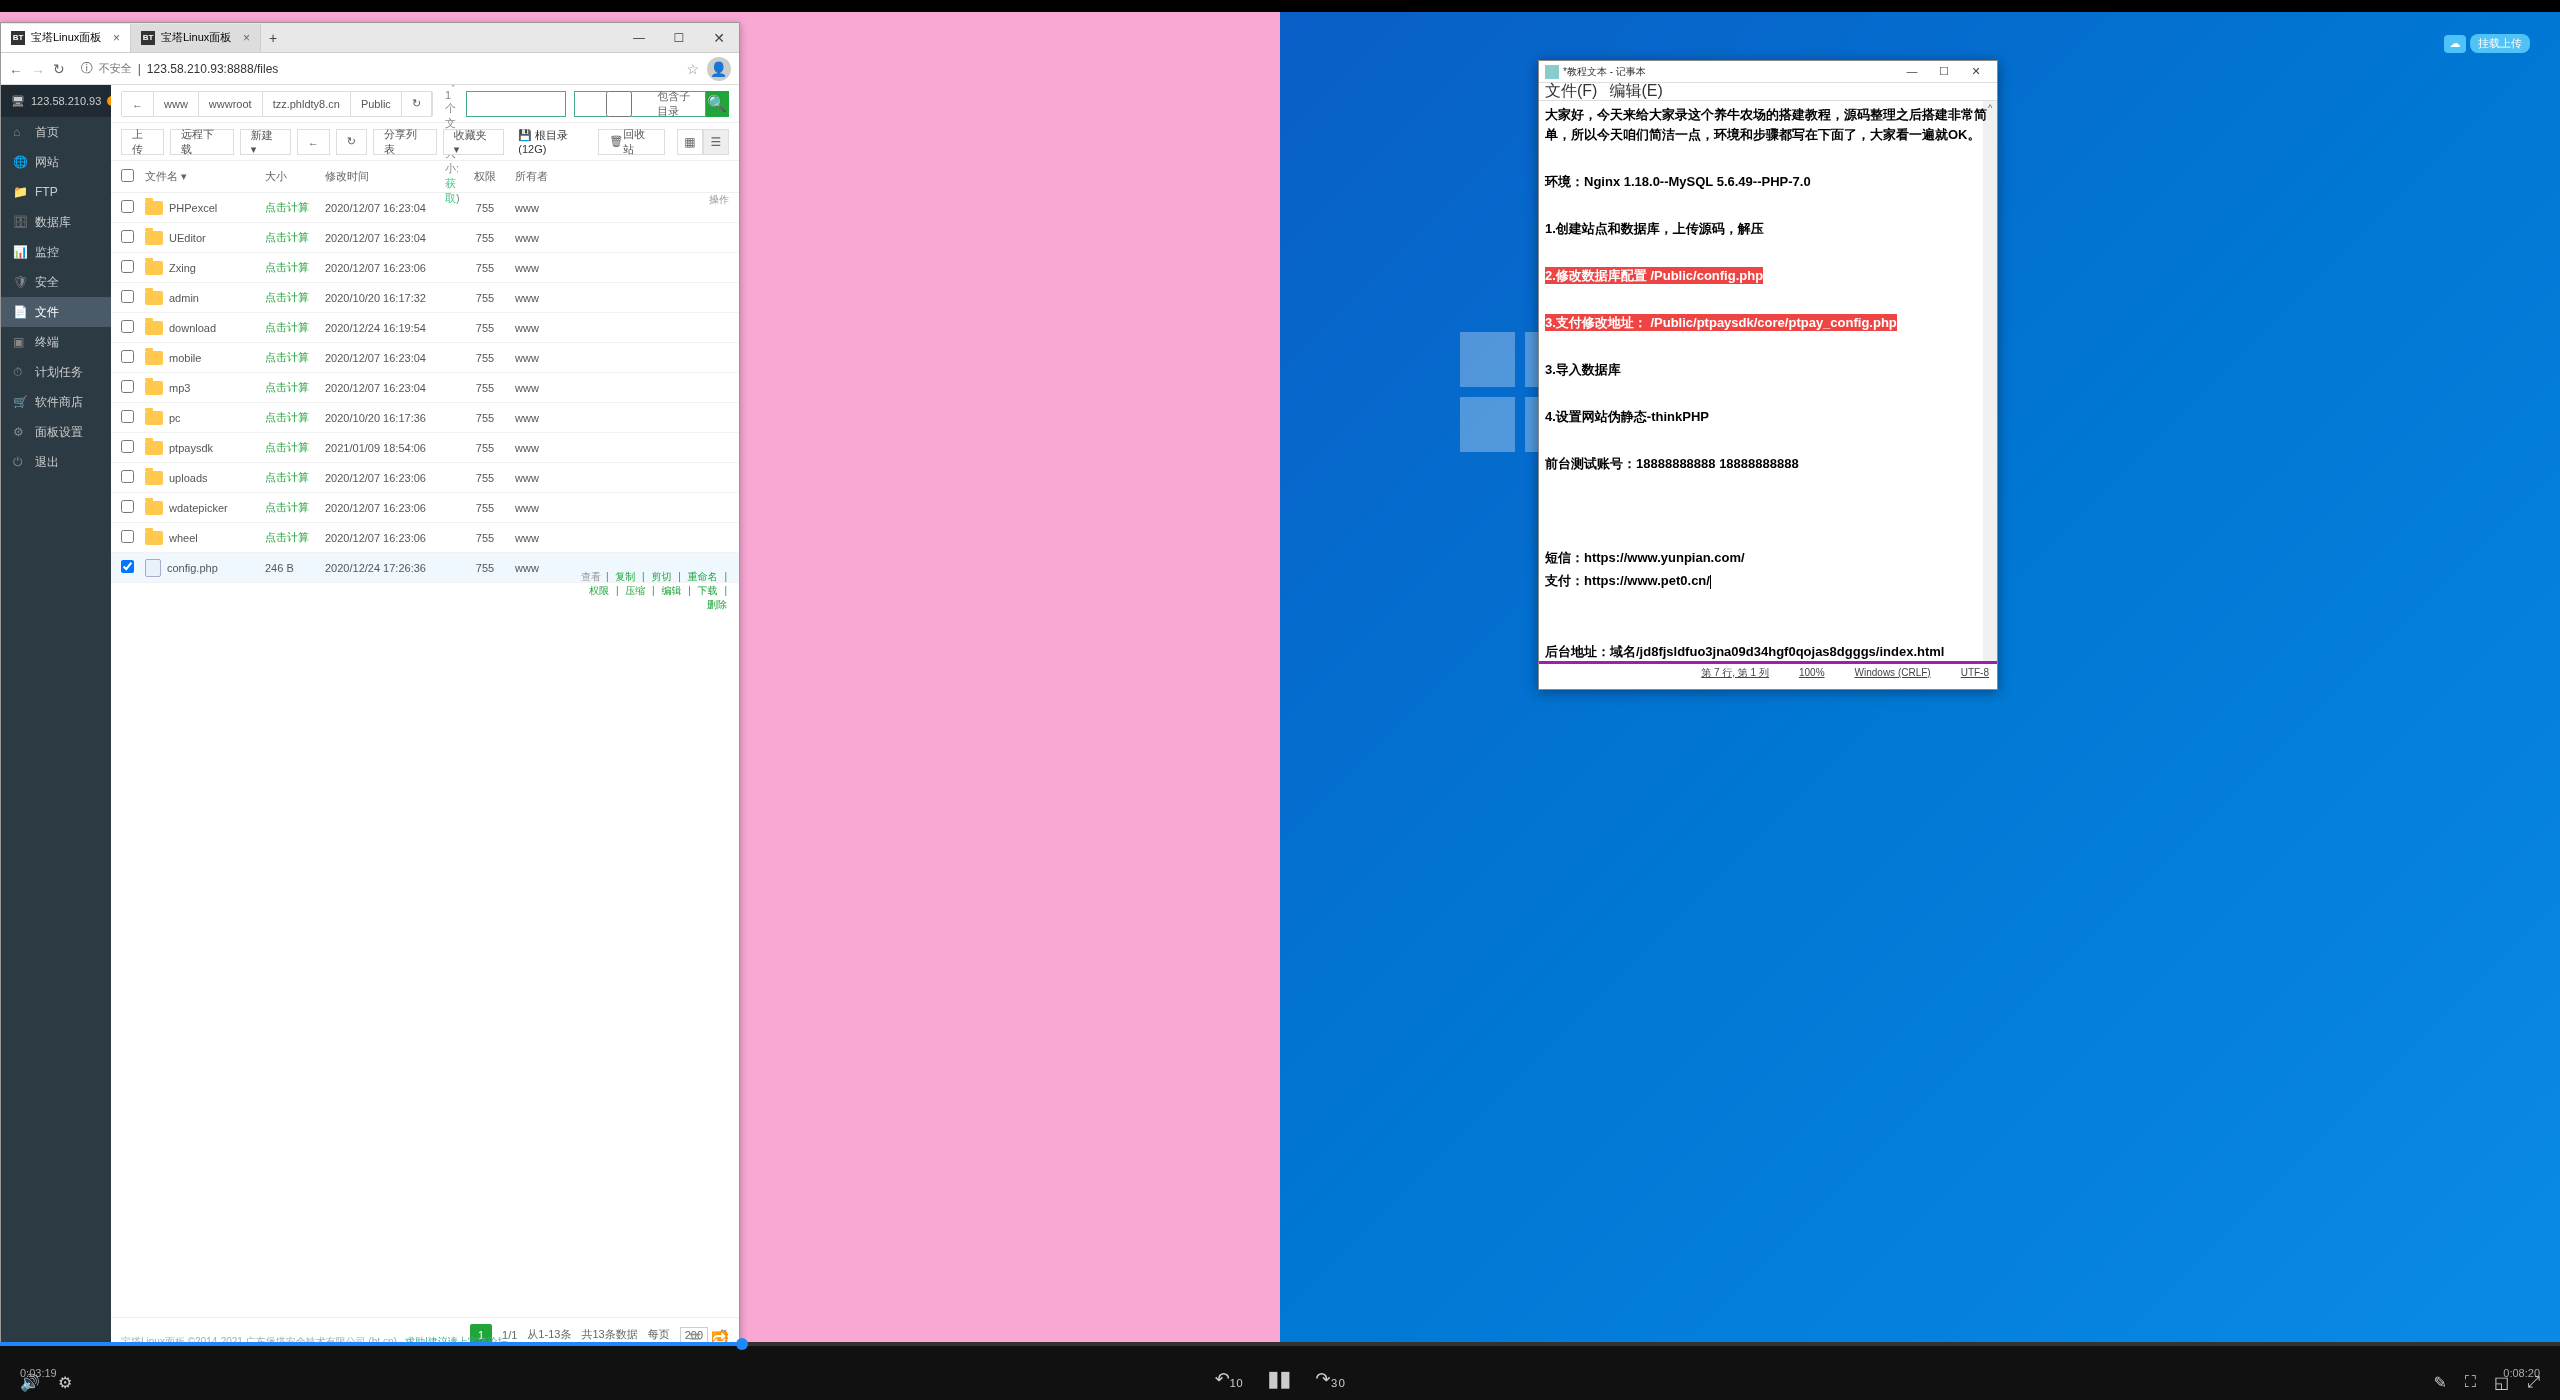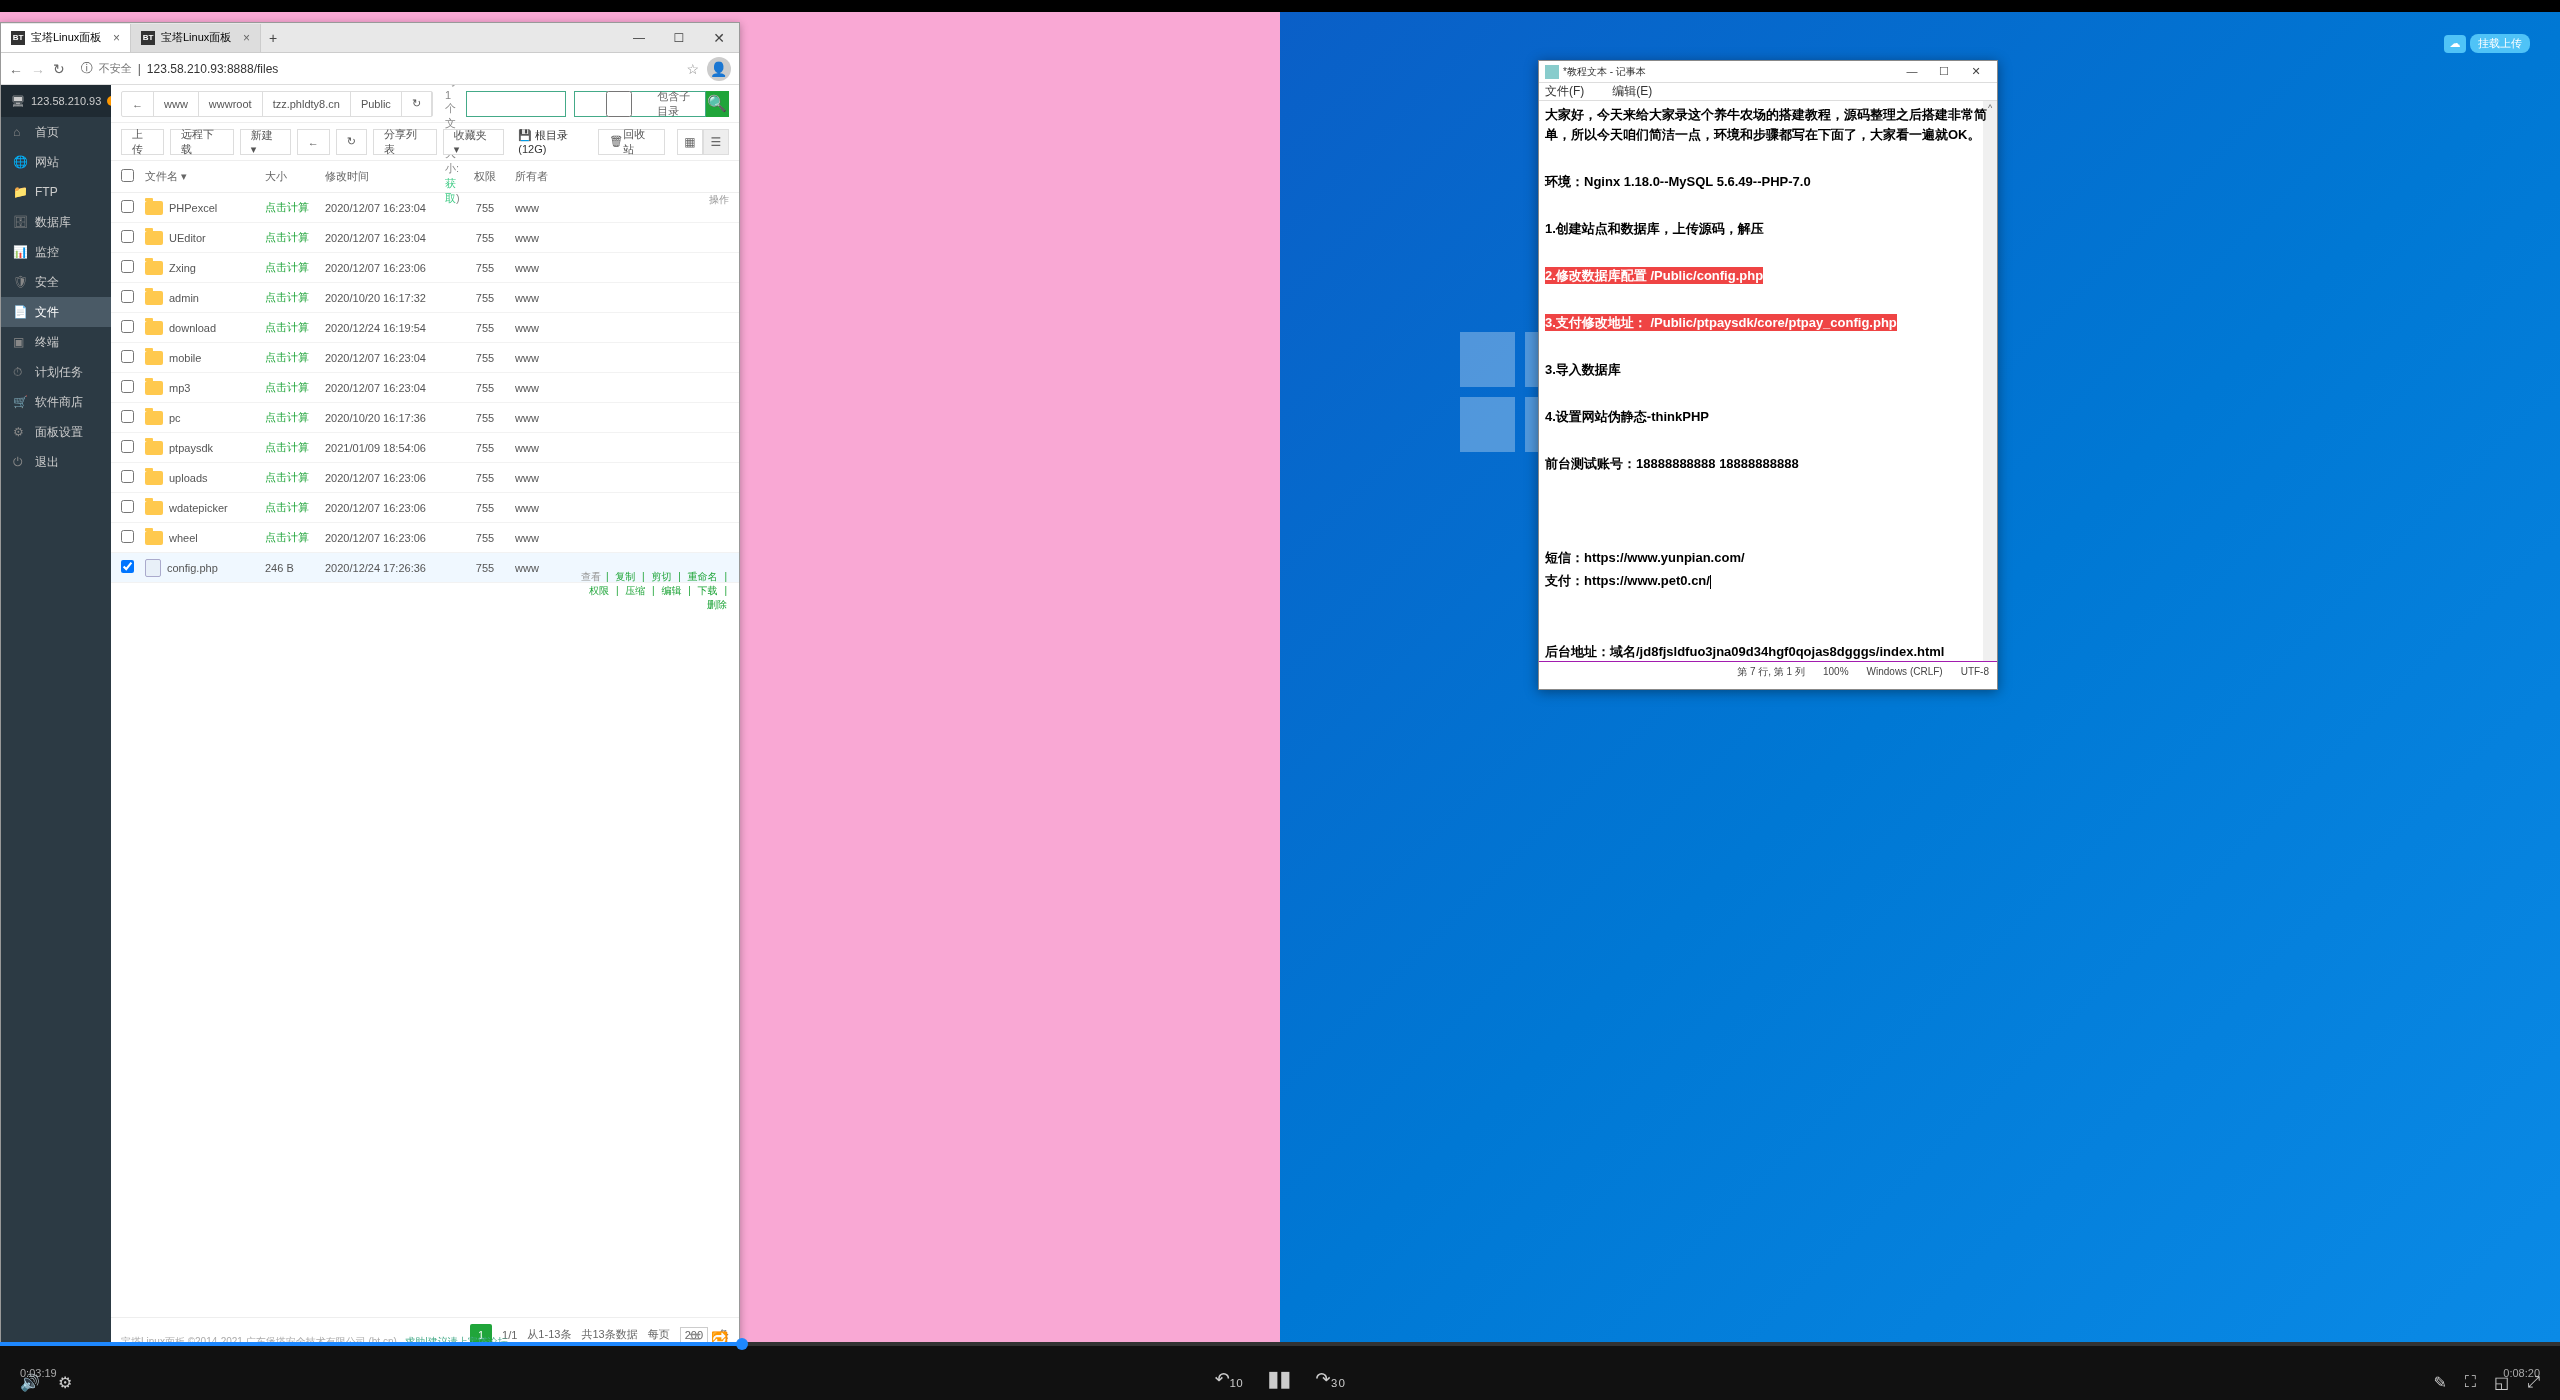--- a/index.html
+++ b/index.html
@@ -83,26 +83,26 @@
 .bt-copyright{position:absolute;bottom:2px;left:120px;font-size:10px;color:#aaa;}
 .bt-copyright a{color:#4a8;}
 .bt-float-icons{position:absolute;bottom:4px;right:10px;display:flex;gap:10px;color:#888;font-size:14px;}
 
 
 .notepad{position:absolute;top:48px;left:258px;width:460px;height:630px;background:#fff;border:1px solid #888;box-shadow:0 2px 12px rgba(0,0,0,0.4);}
 .np-title{height:22px;background:#fff;display:flex;align-items:center;padding:0 6px;font-size:10px;color:#333;border-bottom:1px solid #ddd;}
 .np-title-icon{width:14px;height:14px;margin-right:4px;background:#8cc;}
 .np-wc{margin-left:auto;display:flex;gap:2px;}
 .np-wc span{width:30px;text-align:center;color:#444;font-size:11px;}
-.np-menu{height:18px;display:flex;align-items:center;padding:0 6px;gap:28px;font-size:12px;color:#333;border-bottom:1px solid #ddd;}
+.np-menu{height:18px;display:flex;align-items:center;padding:0 6px;gap:12px;font-size:16px;color:#333;border-bottom:1px solid #ddd;}
 .np-content{padding:4px 6px;font-size:13px;font-weight:bold;color:#000;line-height:1.5;height:560px;overflow:auto;position:relative;}
 .np-content p{margin-bottom:4px;}
 .np-hl{background:#ef4444;color:#fff;padding:1px 0;}
 .np-cursor{display:inline-block;width:1px;height:14px;background:#000;vertical-align:middle;}
-.np-status{height:20px;border-top:1px solid #a21caf;display:flex;align-items:center;justify-content:flex-end;padding:0 8px;gap:18px;font-size:10px;color:#444;}
+.np-status{height:20px;border-top:3px solid #a21caf;display:flex;align-items:center;justify-content:flex-end;padding:0 8px;gap:30px;font-size:10px;color:#444;text-decoration:underline;}
 .np-scroll{position:absolute;right:0;top:40px;width:14px;height:560px;background:#f0f0f0;}
 .np-scroll-u{position:absolute;top:0;width:14px;height:14px;display:flex;align-items:center;justify-content:center;font-size:9px;color:#666;}
 
 
 .upload-box{position:absolute;top:22px;right:30px;display:flex;align-items:center;gap:4px;}
 .upload-icon{width:22px;height:18px;background:#4fc3f7;border-radius:4px;display:flex;align-items:center;justify-content:center;color:#fff;font-size:11px;}
 .upload-txt{background:#4fc3f7;color:#fff;font-size:11px;padding:2px 8px;border-radius:8px;}
 
 
 .win-logo{position:absolute;top:320px;left:180px;width:120px;height:120px;opacity:0.3;}

